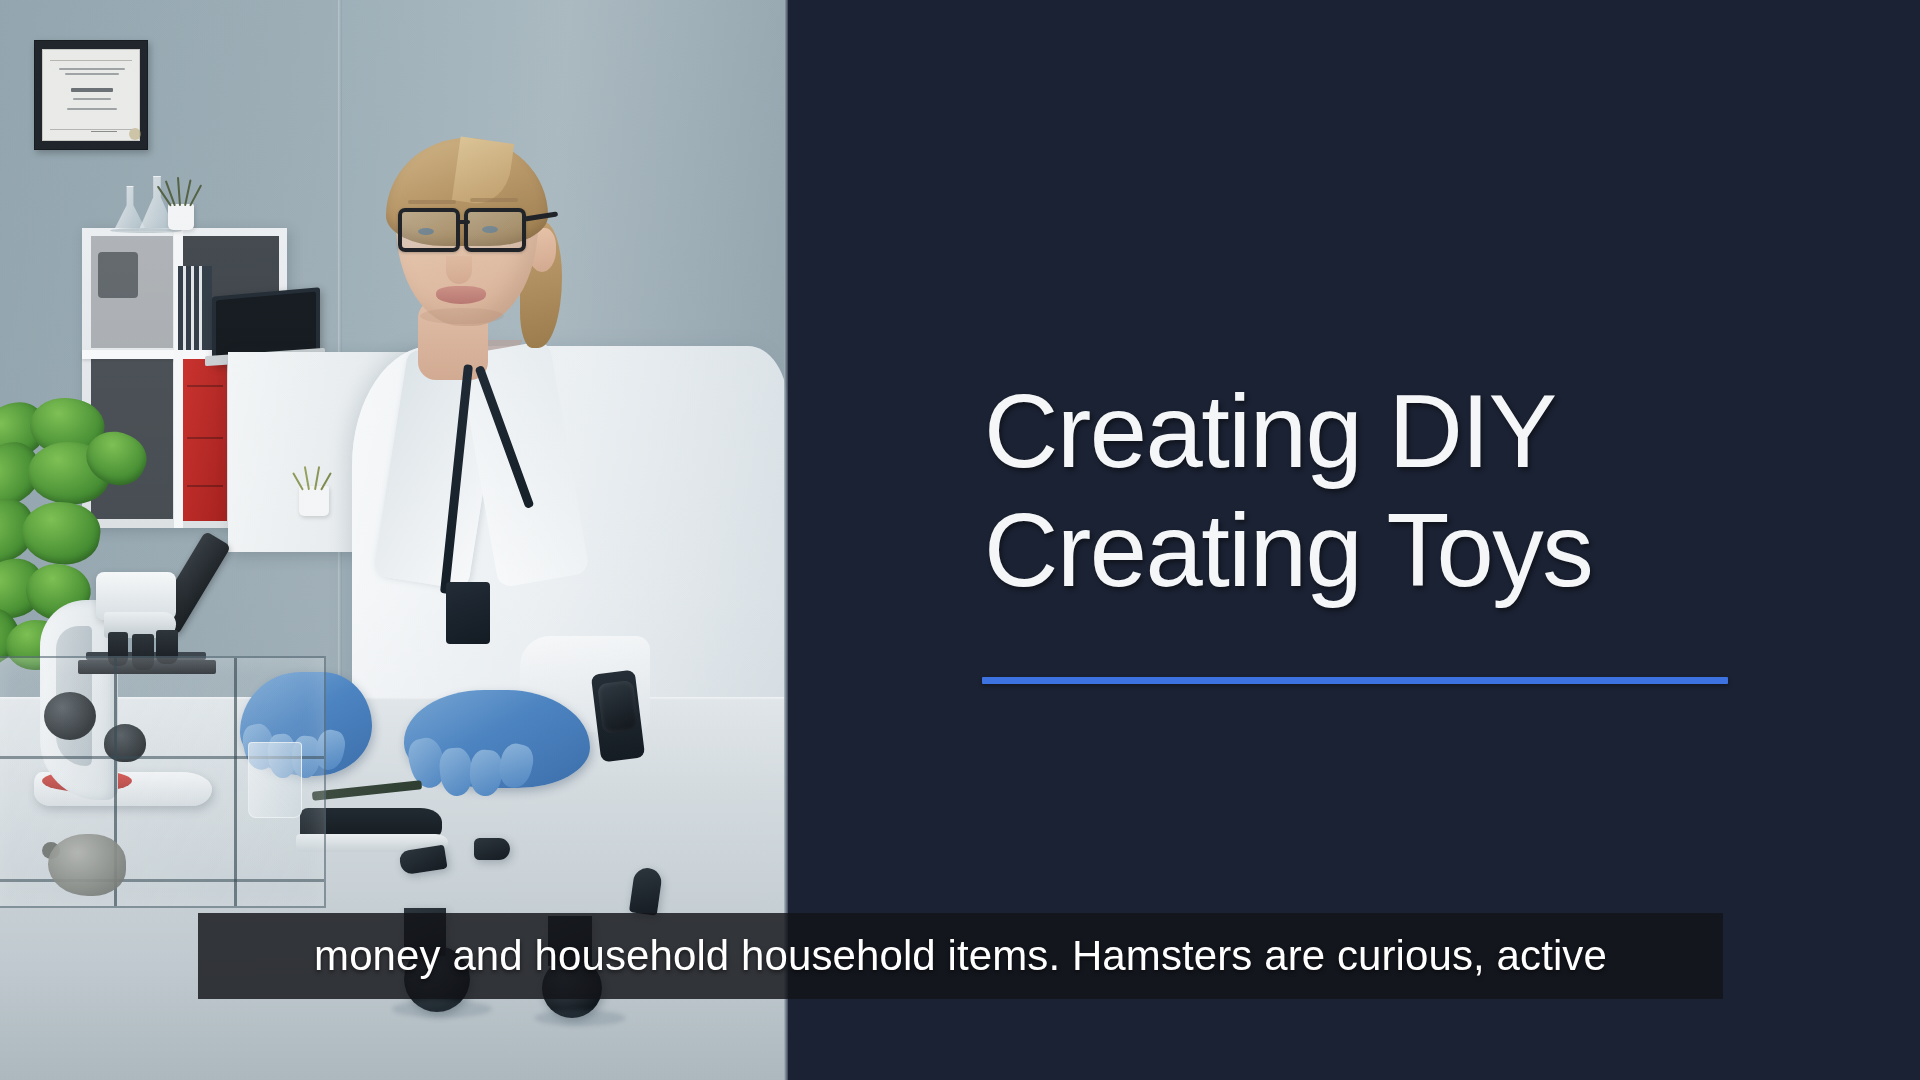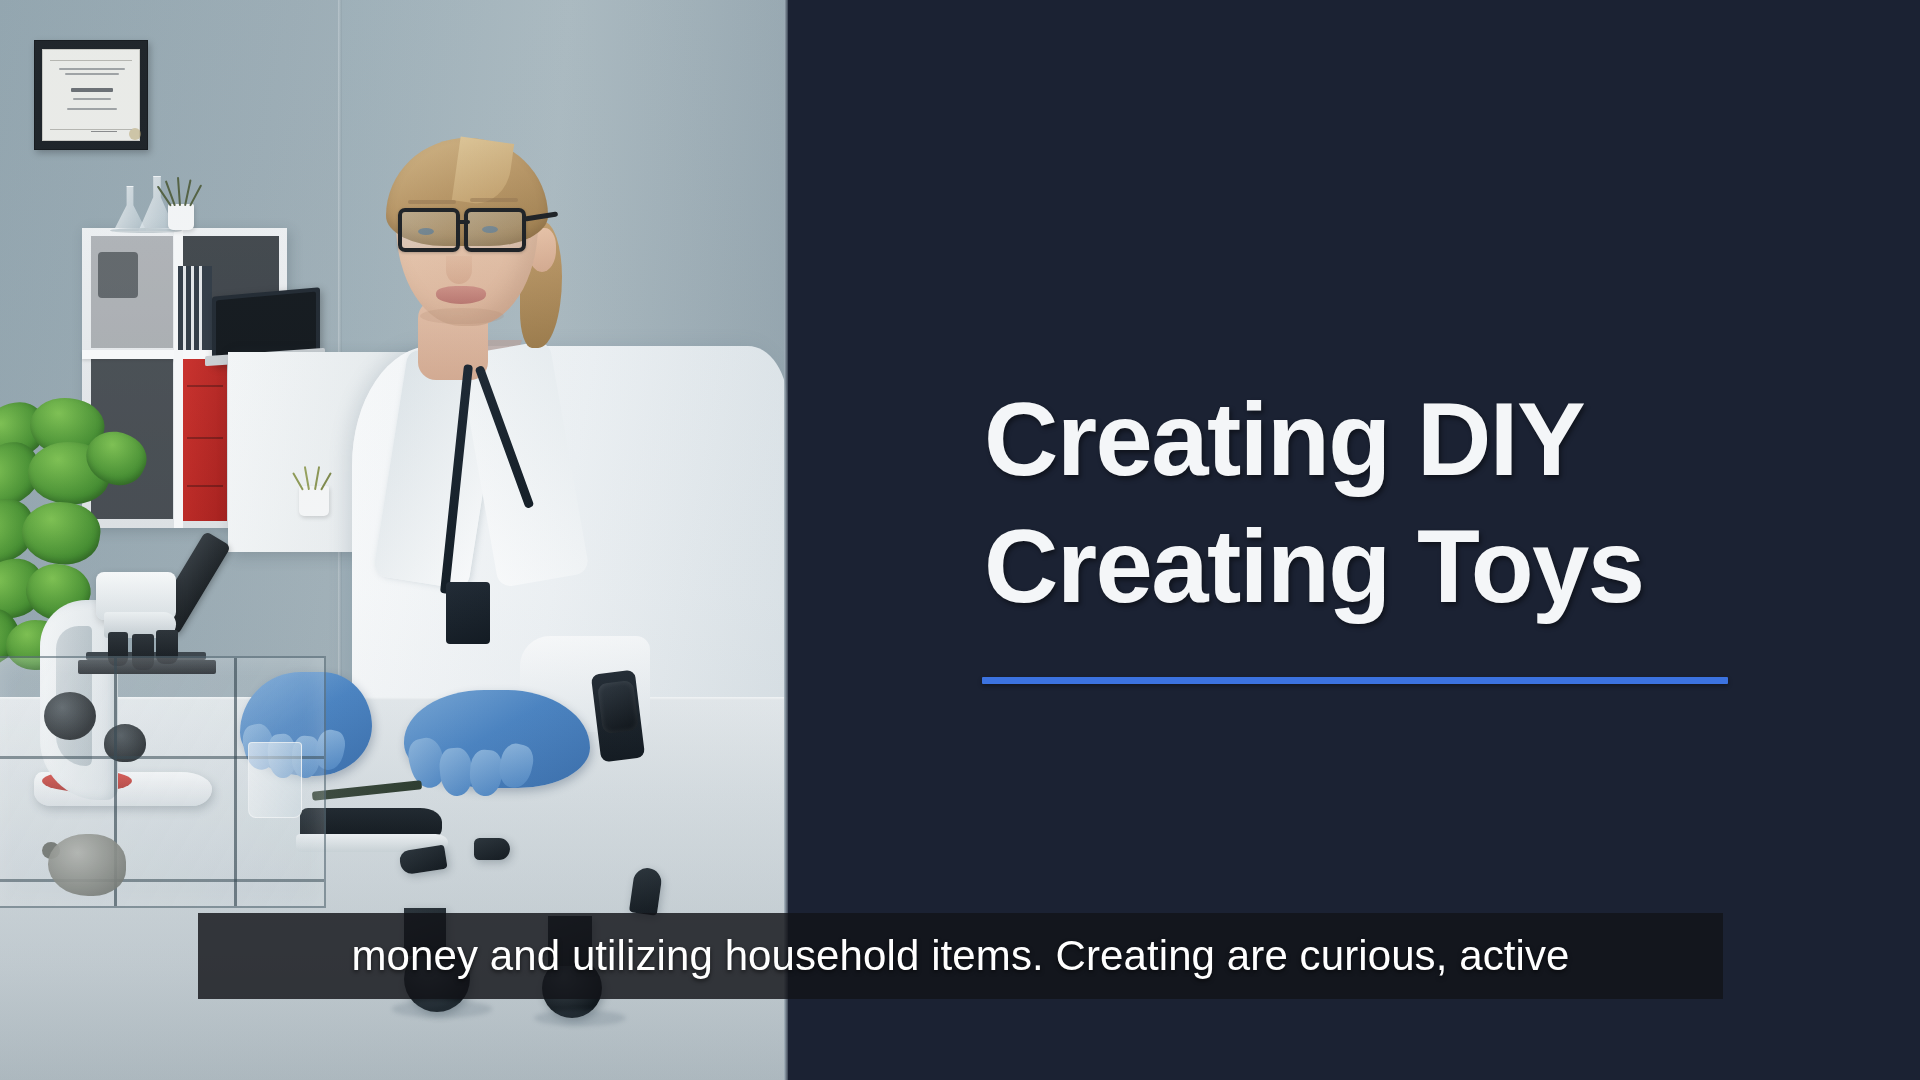--- a/index.html
+++ b/index.html
@@ -491,27 +491,26 @@
   #title-panel {
     position:absolute; left:788px; top:0; width:1132px; height:1080px;
     background:#1b2233;
   }
   .title-block {
     position:absolute; left:196px; top:372px; width:760px;
   }
   .title-line {
     color:#f4f6f8;
     font-family:"Liberation Sans", sans-serif;
-    font-weight:bold;
+    font-weight:normal;
     font-size:103px;
     line-height:1.16;
     letter-spacing:-1.5px;
     white-space:nowrap;
     text-shadow:2px 3px 5px rgba(0,0,0,.45);
-    margin-top:8px;
   }
   .title-rule {
     position:absolute; left:194px; top:677px;
     width:746px; height:7px;
     background:#3c73e0;
     border-radius:1px;
     box-shadow:0 2px 4px rgba(0,0,0,.35);
   }
 
   
@@ -720,16 +719,16 @@
 
   <div id="title-panel" style="background: rgb(27, 34, 51);">
     <div class="title-block">
       <div class="title-line" style="color: rgb(244, 246, 248);">Creating DIY</div>
       <div class="title-line" style="color: rgb(244, 246, 248);">Creating Toys</div>
     </div>
     <div class="title-rule" style="background: rgb(60, 115, 224);"></div>
   </div>
 
   <div id="caption" style="background: rgba(18, 20, 24, 0.82);">
-    <span id="caption-text" style="color: rgb(255, 255, 255);">money and utilizing household items. Creating are curious, active</span>
+    <span id="caption-text" style="color: rgb(255, 255, 255);">money and household household items. Hamsters are curious, active</span>
   </div>
 
 </div>
 
 </body></html>

